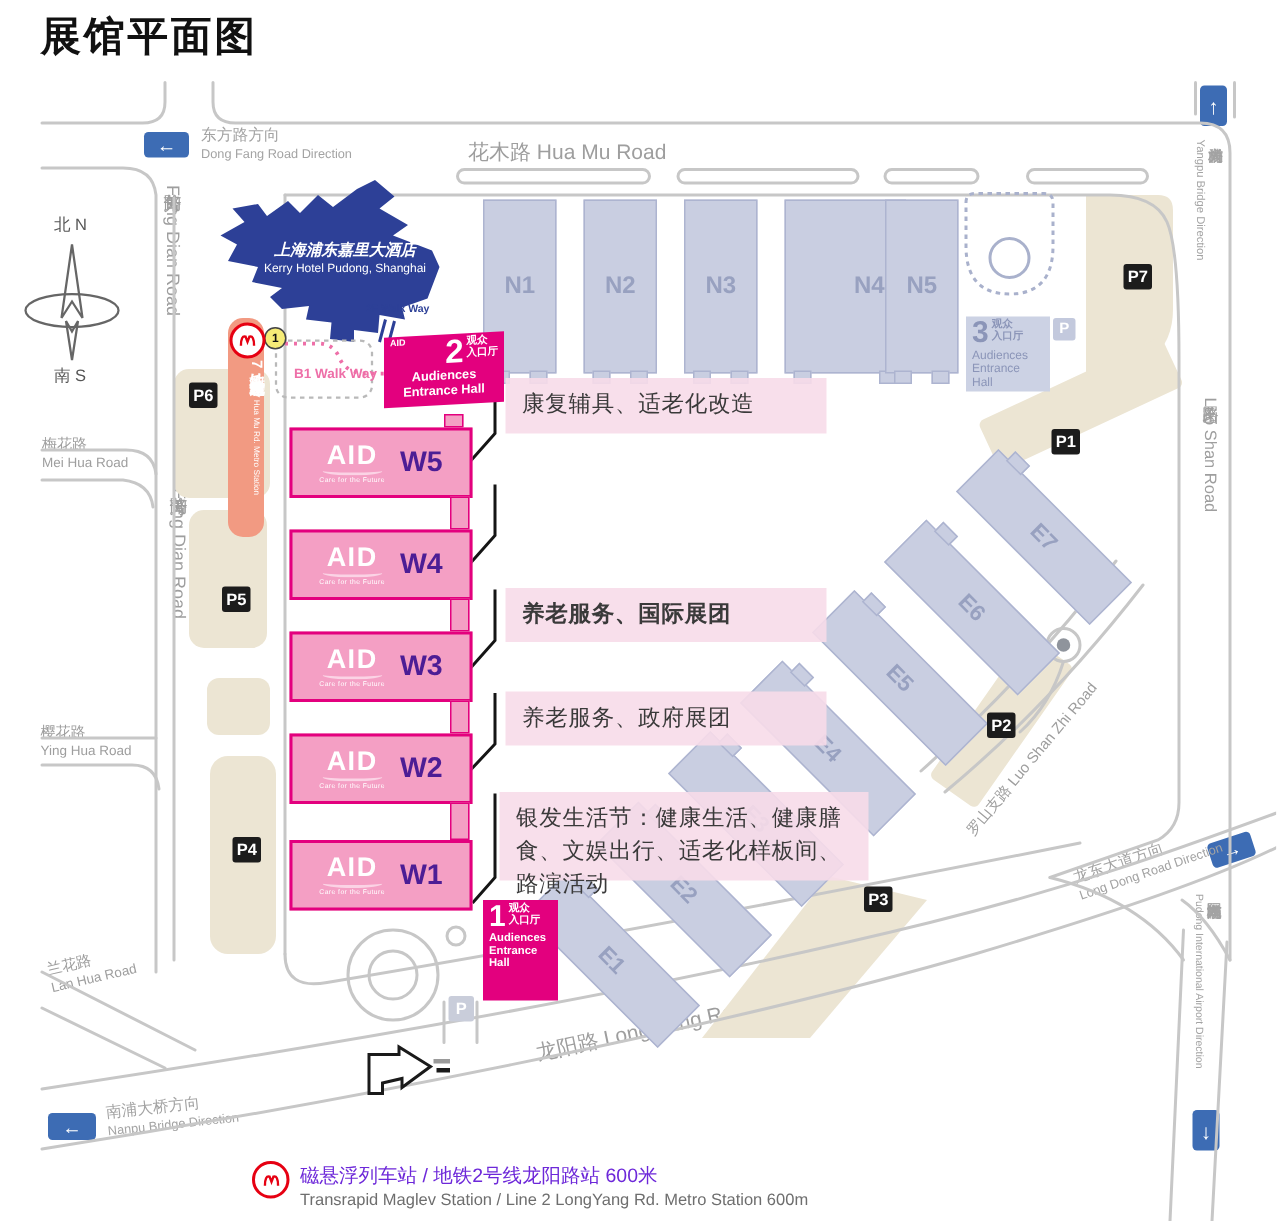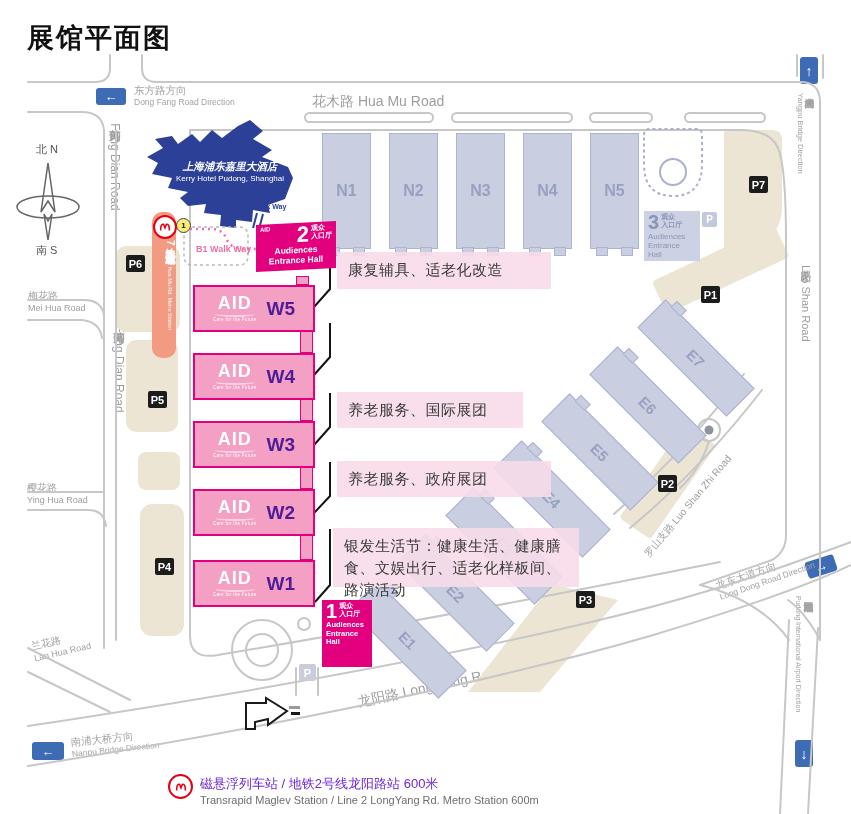--- a/index.html
+++ b/index.html
@@ -1,19 +1,19 @@
 <!DOCTYPE html>
 <html><head>
 <meta charset="utf-8">
 <style>
   html,body{margin:0;padding:0;background:#fff;}
   #map{position:relative;width:851px;height:814px;background:#fff;overflow:hidden;
        font-family:"Liberation Sans",sans-serif;}
   .abs{position:absolute;}
-  #title{left:27px;top:20px;font-size:27px;font-weight:bold;color:#111;letter-spacing:2px;}
+  #title{left:27px;top:6px;font-size:27px;font-weight:bold;color:#111;letter-spacing:2px;}
   .road-label{color:#9e9e9e;}
   .vtext{writing-mode:vertical-rl;text-orientation:mixed;}
   .dir{color:#a3a3a3;line-height:1.25;}
   .dir .c{font-size:10.5px;display:block;}
   .dir .e{font-size:8.5px;display:block;}
   .arrow{background:#3d6cb4;color:#fff;display:flex;align-items:center;justify-content:center;
          border-radius:3px;font-weight:bold;}
   .p-black{width:19px;height:17px;background:#1c1c1c;color:#fff;font-weight:bold;font-size:11px;
            display:flex;align-items:center;justify-content:center;border-radius:2px;z-index:8;}
   .p-gray{background:#c3c9dd;color:#fff;font-weight:bold;display:flex;align-items:center;
@@ -216,21 +216,21 @@
 
   <div class="abs hall-n" style="left:322px;top:133px;">
       <span>N1</span>
     </div>
   <div class="abs hall-n" style="left:389px;top:133px;">
       <span>N2</span>
     </div>
   <div class="abs hall-n" style="left:456px;top:133px;">
       <span>N3</span>
     </div>
-  <div class="abs hall-n" style="left:523px;top:133px;">
+  <div class="abs hall-n" style="left:523px;top:133px;padding-left:32px;">
       <span>N4</span>
     </div>
   <div class="abs hall-n" style="left:590px;top:133px;">
       <span>N5</span>
     </div>
 
   <div class="abs hall-e" style="left:408px;top:640px;">
       <span>E1</span>
     </div>
   <div class="abs hall-e" style="left:456px;top:593px;">
@@ -293,21 +293,21 @@
     <span class="wcode">W1</span>
   </div>
 
   <div class="abs wtab" style="left:296px;top:276px;width:13px;height:9px;"></div>
   <div class="abs wtab" style="left:300px;top:331px;width:13px;height:22px;"></div>
   <div class="abs wtab" style="left:300px;top:399px;width:13px;height:22px;"></div>
   <div class="abs wtab" style="left:300px;top:467px;width:13px;height:22px;"></div>
   <div class="abs wtab" style="left:300px;top:535px;width:13px;height:25px;"></div>
 
   <div class="abs wtheme" style="left:337px;top:252px;width:214px;height:37px;">康复辅具、适老化改造</div>
-  <div class="abs wtheme" style="left:337px;top:392px;width:186px;height:36px;">养老服务、国际展团</div>
+  <div class="abs wtheme" style="left:337px;top:392px;width:214px;height:36px;font-weight:bold;">养老服务、国际展团</div>
   <div class="abs wtheme" style="left:337px;top:461px;width:214px;height:36px;">养老服务、政府展团</div>
   <div class="abs wtheme" style="left:333px;top:528px;width:246px;height:59px;">银发生活节：健康生活、健康膳食、文娱出行、适老化样板间、路演活动</div>
 
   <div class="abs ent-m" style="left:256px;top:223px;width:80px;height:47px;transform:skewY(-3deg);">
     <div style="font-size:6px;font-weight:bold;position:absolute;left:4px;top:2px;">AID</div>
     <div class="ent-row" style="justify-content:flex-end;">
       <span class="ent-num" style="font-size:22px;">2</span>
       <span class="ent-stack">
           <span style="display:block">观众</span>
           <span style="display:block">入口厅</span>

